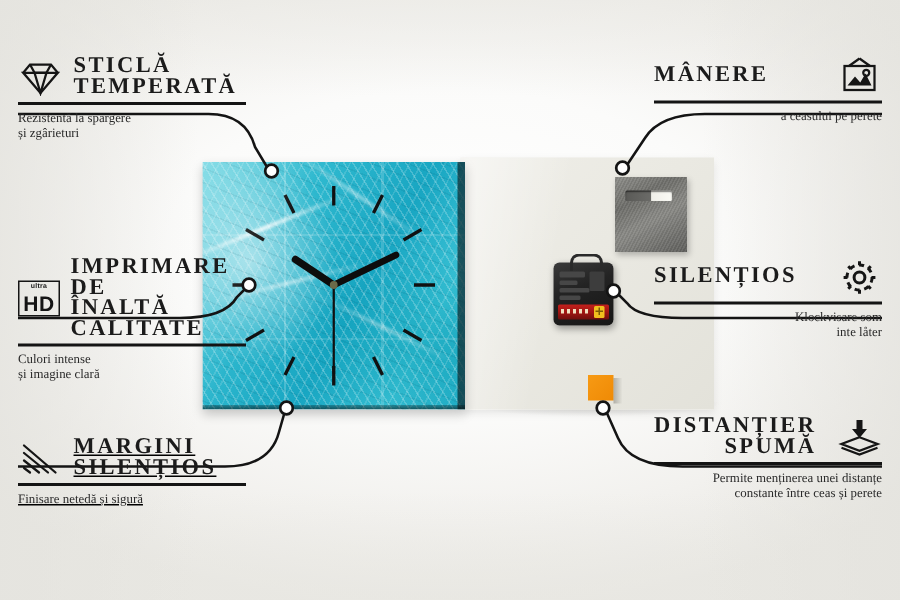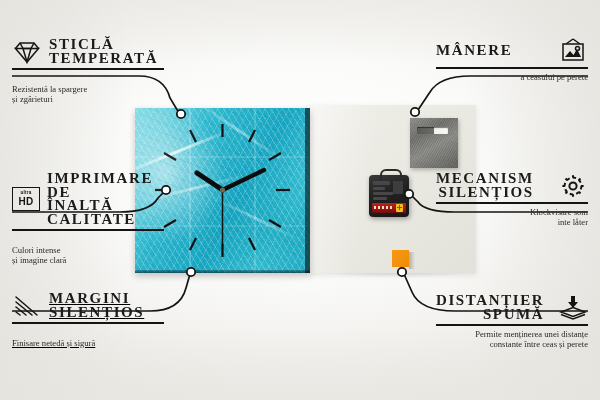--- a/index.html
+++ b/index.html
@@ -168,45 +168,45 @@
     font-size:15px;line-height:13.5px;color:#1b1b1b;
   }
   .feat .rule{height:1.6px;background:#141414;}
   .feat .sub{
     font-family:"Liberation Serif", serif;
     font-size:8.6px;line-height:10.6px;color:#2a2a2a;
     padding-top:3px;
   }
   .left .head{flex-direction:row;}
   .left .titles{align-items:flex-start;text-align:left;}
-  .left .sub{text-align:left;margin-top:11px;}
+  .left .sub{text-align:left;}
   .right .head{flex-direction:row;justify-content:space-between;}
   .right .titles{align-items:flex-end;text-align:right;order:1;}
   .right .ico{order:2;}
   .right .sub{text-align:right;}
 
   .ico{flex:0 0 auto;display:block;color:#151515;}
 
   
   #f-glass{left:12px;top:38px;width:152px;}
   #f-print{left:12px;top:172px;width:152px;}
   #f-edge {left:12px;top:292px;width:152px;text-decoration:underline;}
   #f-hand {left:436px;top:38px;width:152px;}
   #f-mech {left:436px;top:172px;width:152px;}
-  #f-foam {left:436px;top:294px;width:152px;}
+  #f-foam {left:436px;top:278px;width:152px;}
 
   
   .hd{
     width:26px;height:22px;border:1.6px solid #151515;
     display:flex;flex-direction:column;align-items:center;justify-content:center;
     line-height:1;
   }
   .hd .u{font-size:4.6px;font-weight:700;letter-spacing:.2px;color:#151515;
     font-family:"Liberation Sans", sans-serif;}
-  .hd .h{font-size:10px;font-weight:700;letter-spacing:.3px;color:#151515;
+  .hd .h{font-size:14px;font-weight:700;letter-spacing:.3px;color:#151515;
     font-family:"Liberation Sans", sans-serif;margin-top:.5px;}
 </style>
 </head>
 <body>
 
 <div id="stage">
 
   <div id="panel-shadow"></div>
 
   <div id="panel">
@@ -372,21 +372,20 @@
     </div>
     <div class="rule"></div>
     <div class="sub">
       <div>a ceasului pe perete</div>
     </div>
   </div>
 
   <div class="feat right" id="f-mech">
     <div class="head">
       <div class="titles">
-        <span>MECANISM</span>
         <span>SILENȚIOS</span>
       </div>
       <svg class="ico" width="30" height="26" viewBox="0 0 30 26">
         <g fill="none" stroke="#151515" stroke-width="2">
           <circle cx="15" cy="13" r="3.6"></circle>
           <path d="M15,2.2 v2.6 M15,21.2 v2.6 M4.4,13 h2.6 M23,13 h2.6
                    M7.5,5.5 L9.3,7.3 M20.7,18.7 L22.5,20.5
                    M22.5,5.5 L20.7,7.3 M9.3,18.7 L7.5,20.5"></path>
           <circle cx="15" cy="13" r="8.4" stroke-width="2" stroke-dasharray="3.4 3.1"></circle>
         </g>

